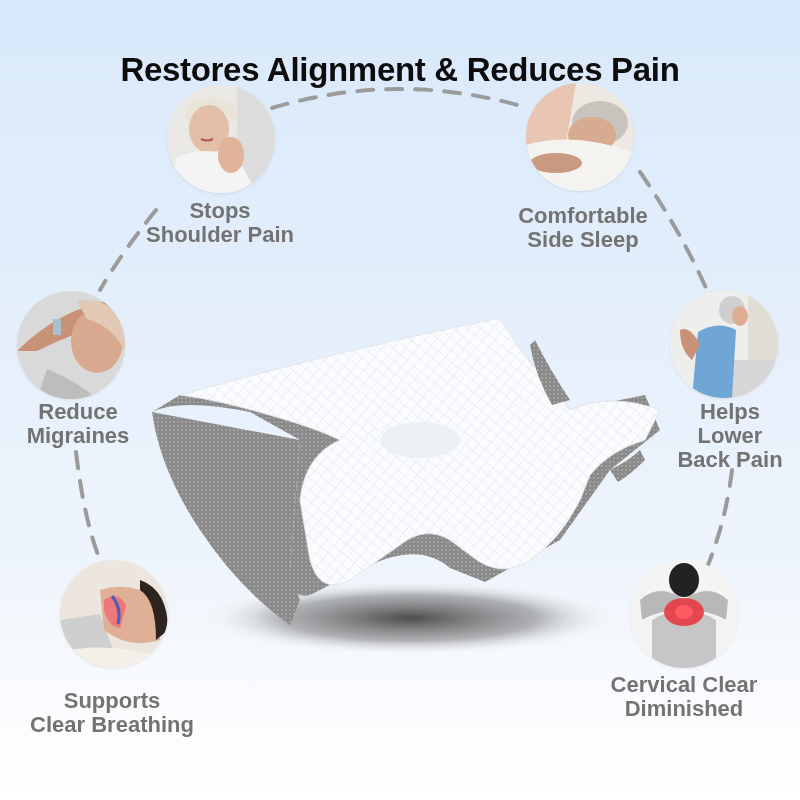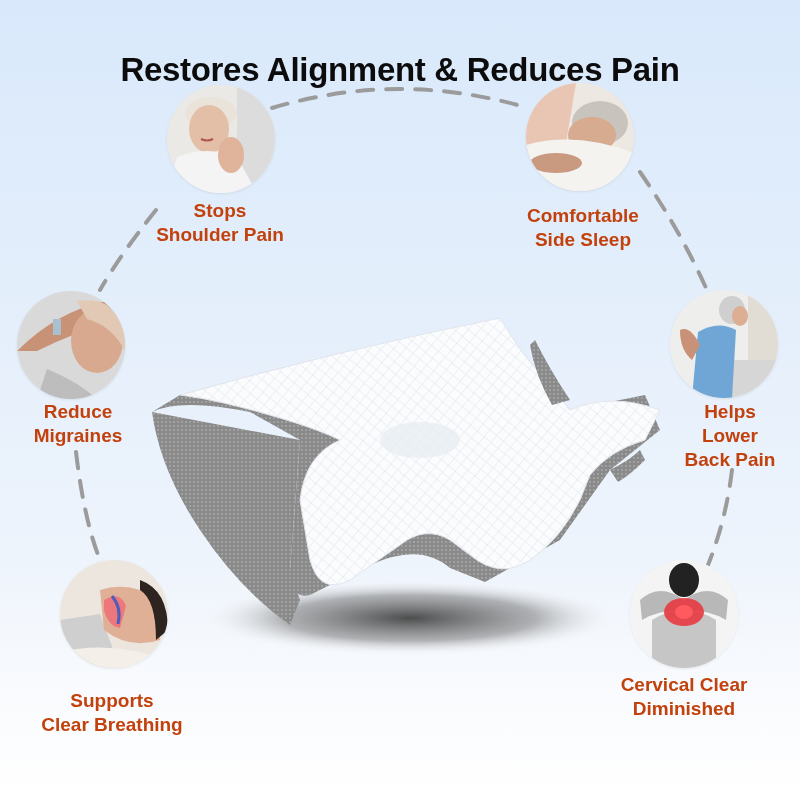--- a/index.html
+++ b/index.html
@@ -12,22 +12,22 @@
       position: absolute; top: 20px; left: 0; width: 800px; text-align: center;
       font-size: 33px; font-weight: 700; color: #0c0c0c; letter-spacing: -0.3px; margin-top: 31px;
     }
     svg.arc { position: absolute; left: 0; top: 0; }
     .feature { position: absolute; text-align: center; }
     .circle {
       position: absolute; border-radius: 50%; overflow: hidden;
       box-shadow: 0 1px 3px rgba(0,0,0,0.08);
     }
     .label {
-      position: absolute; font-weight: 700; font-size: 19px; line-height: 24px;
-      color: #c2410c; text-align: center; white-space: pre-line;
+      position: absolute; font-weight: 700; font-size: 22px; line-height: 24px;
+      color: #737373; text-align: center; white-space: pre-line;
     }
     .pillow-wrap { position: absolute; left: 140px; top: 300px; width: 540px; height: 360px; }
   </style>
 </head>
 <body>
 
 <div class="title">Restores Alignment &amp; Reduces Pain</div>
 
 <svg class="arc" width="800" height="800">
   <path d="M 272 108 Q 400 70 528 108" fill="none" stroke="#9b9b9b" stroke-width="4" stroke-dasharray="16 13" stroke-linecap="round"></path>

